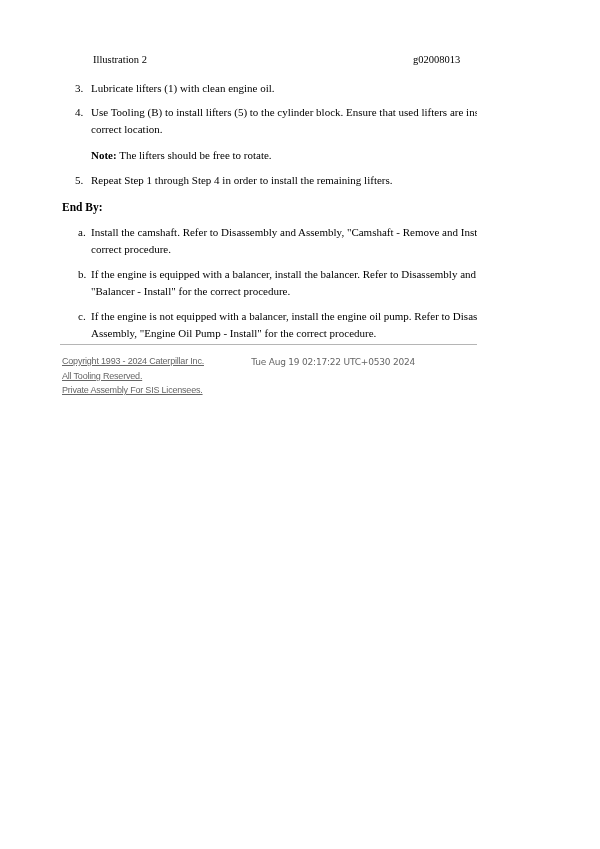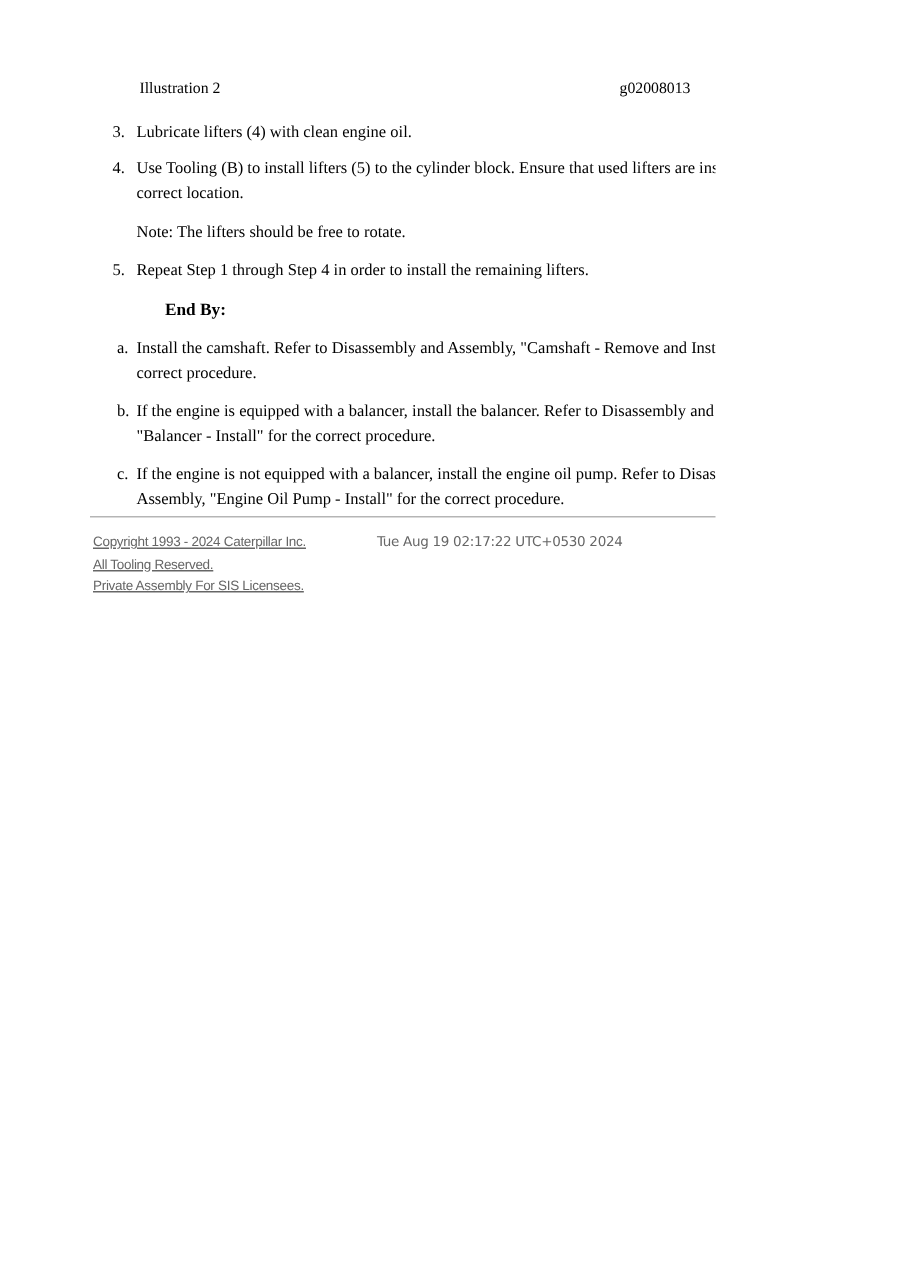--- a/index.html
+++ b/index.html
@@ -18,23 +18,23 @@
 
   
   .step, .letter-item { position: absolute; display: flex; font-size: 11px; line-height: 17px; }
   .step { left: 75px; }
   .letter-item { left: 78px; }
   .step .marker { width: 16px; flex: 0 0 16px; }
   .letter-item .marker { width: 13px; flex: 0 0 13px; }
   .item-text { width: 446px; }
 
   .note-block { position: absolute; left: 91px; width: 446px; font-size: 11px; line-height: 17px; }
-  .note-label { font-weight: normal; }
+  .note-label { font-weight: bold; }
 
-  .endby-heading { position: absolute; left: 62px; top: 199px; font-size: 11.5px; font-weight: bold; line-height: 17px; margin-left: 48px; }
+  .endby-heading { position: absolute; left: 62px; top: 199px; font-size: 11.5px; font-weight: bold; line-height: 17px; }
 
   .divider { position: absolute; left: 60px; top: 344px; width: 485px; height: 0; border-top: 1px solid #b5b5b5; }
 
   .footer { position: absolute; left: 62px; top: 356px; font-family: Liberation Sans, sans-serif; font-size: 9px; letter-spacing: -0.2px; color: #666; }
   .footer a { color: #666; text-decoration: underline; display: block; margin-bottom: 4.5px; cursor: pointer; }
   .timestamp { position: absolute; right: 62px; top: 357px; font-family: "DejaVu Sans", "Liberation Sans", sans-serif; font-size: 9px; letter-spacing: -0.2px; color: #666; }
 
   .watermark {
     position: absolute; left: 36px; top: 404px;
     font-family: "Liberation Sans", "DejaVu Sans", sans-serif;
@@ -56,21 +56,21 @@
 
 <div class="page">
 
   <div class="caption-row">
     <span class="caption-left">Illustration 2</span>
     <span class="caption-right">g02008013</span>
   </div>
 
   <div class="step" id="step-3">
     <span class="marker">3.</span>
-    <span class="item-text">Lubricate lifters (4) with clean engine oil.</span>
+    <span class="item-text">Lubricate lifters (1) with clean engine oil.</span>
   </div>
 
   <div class="step" id="step-4">
     <span class="marker">4.</span>
     <span class="item-text">Use Tooling (B) to install lifters (5) to the cylinder block. Ensure that used lifters are installed in the correct location.</span>
   </div>
 
   <div class="note-block" id="note">
     <span class="note-label">Note:</span><span> The lifters should be free to rotate.</span>
   </div>

